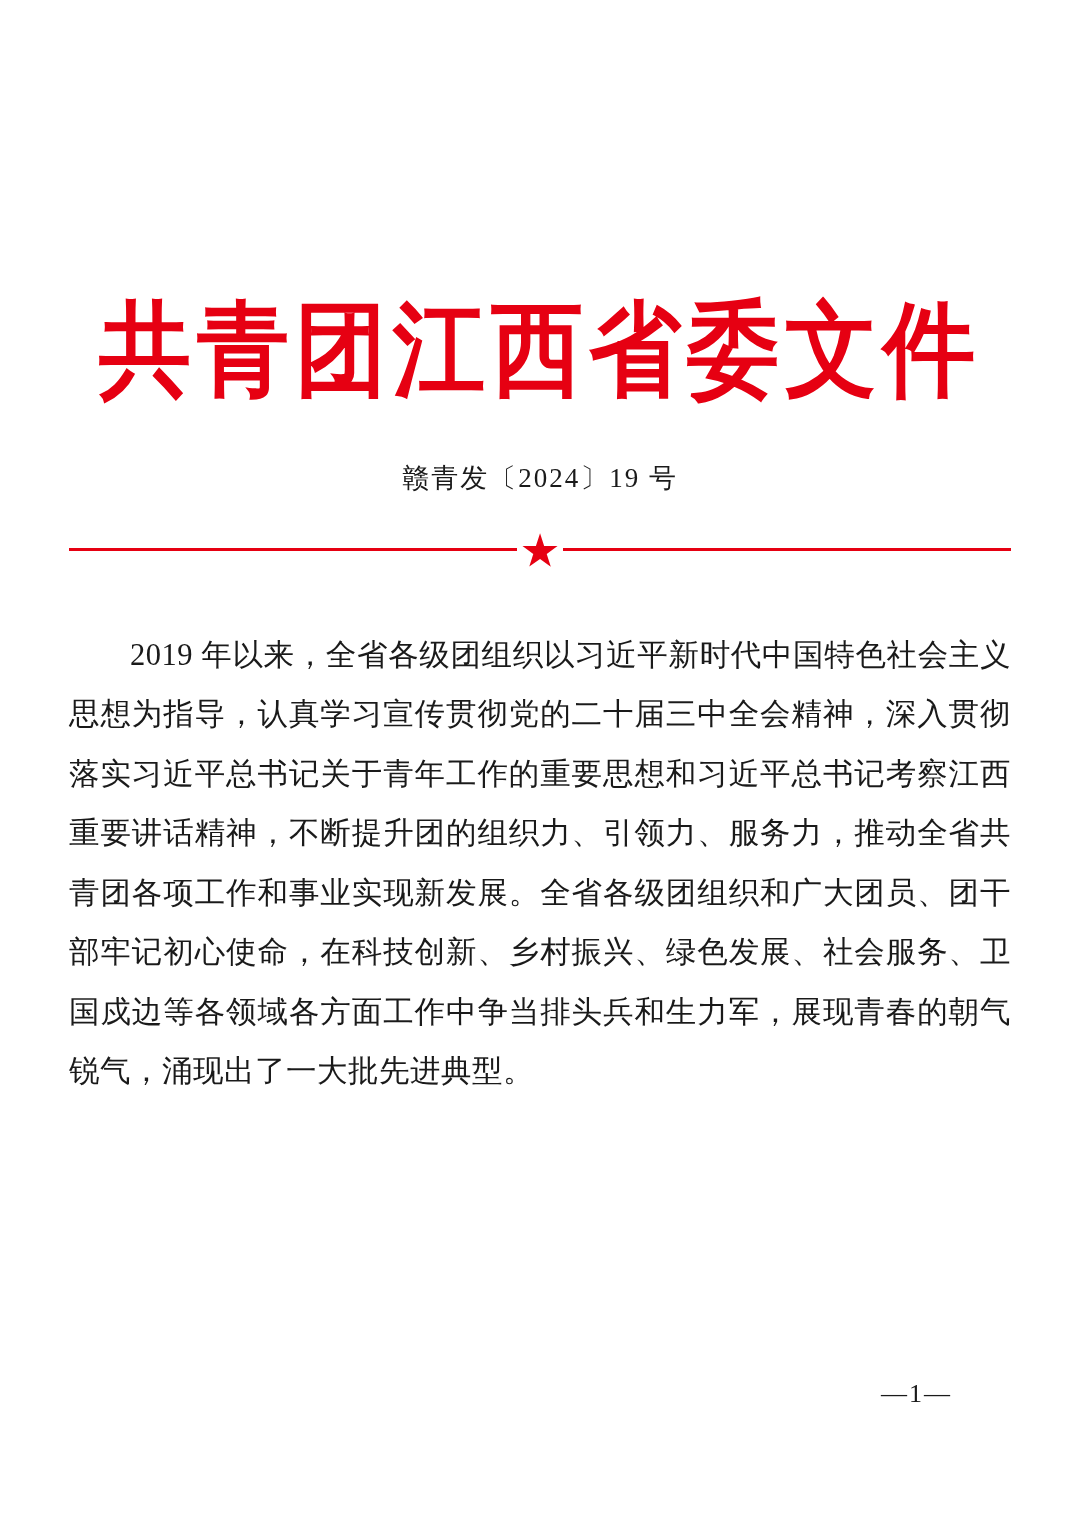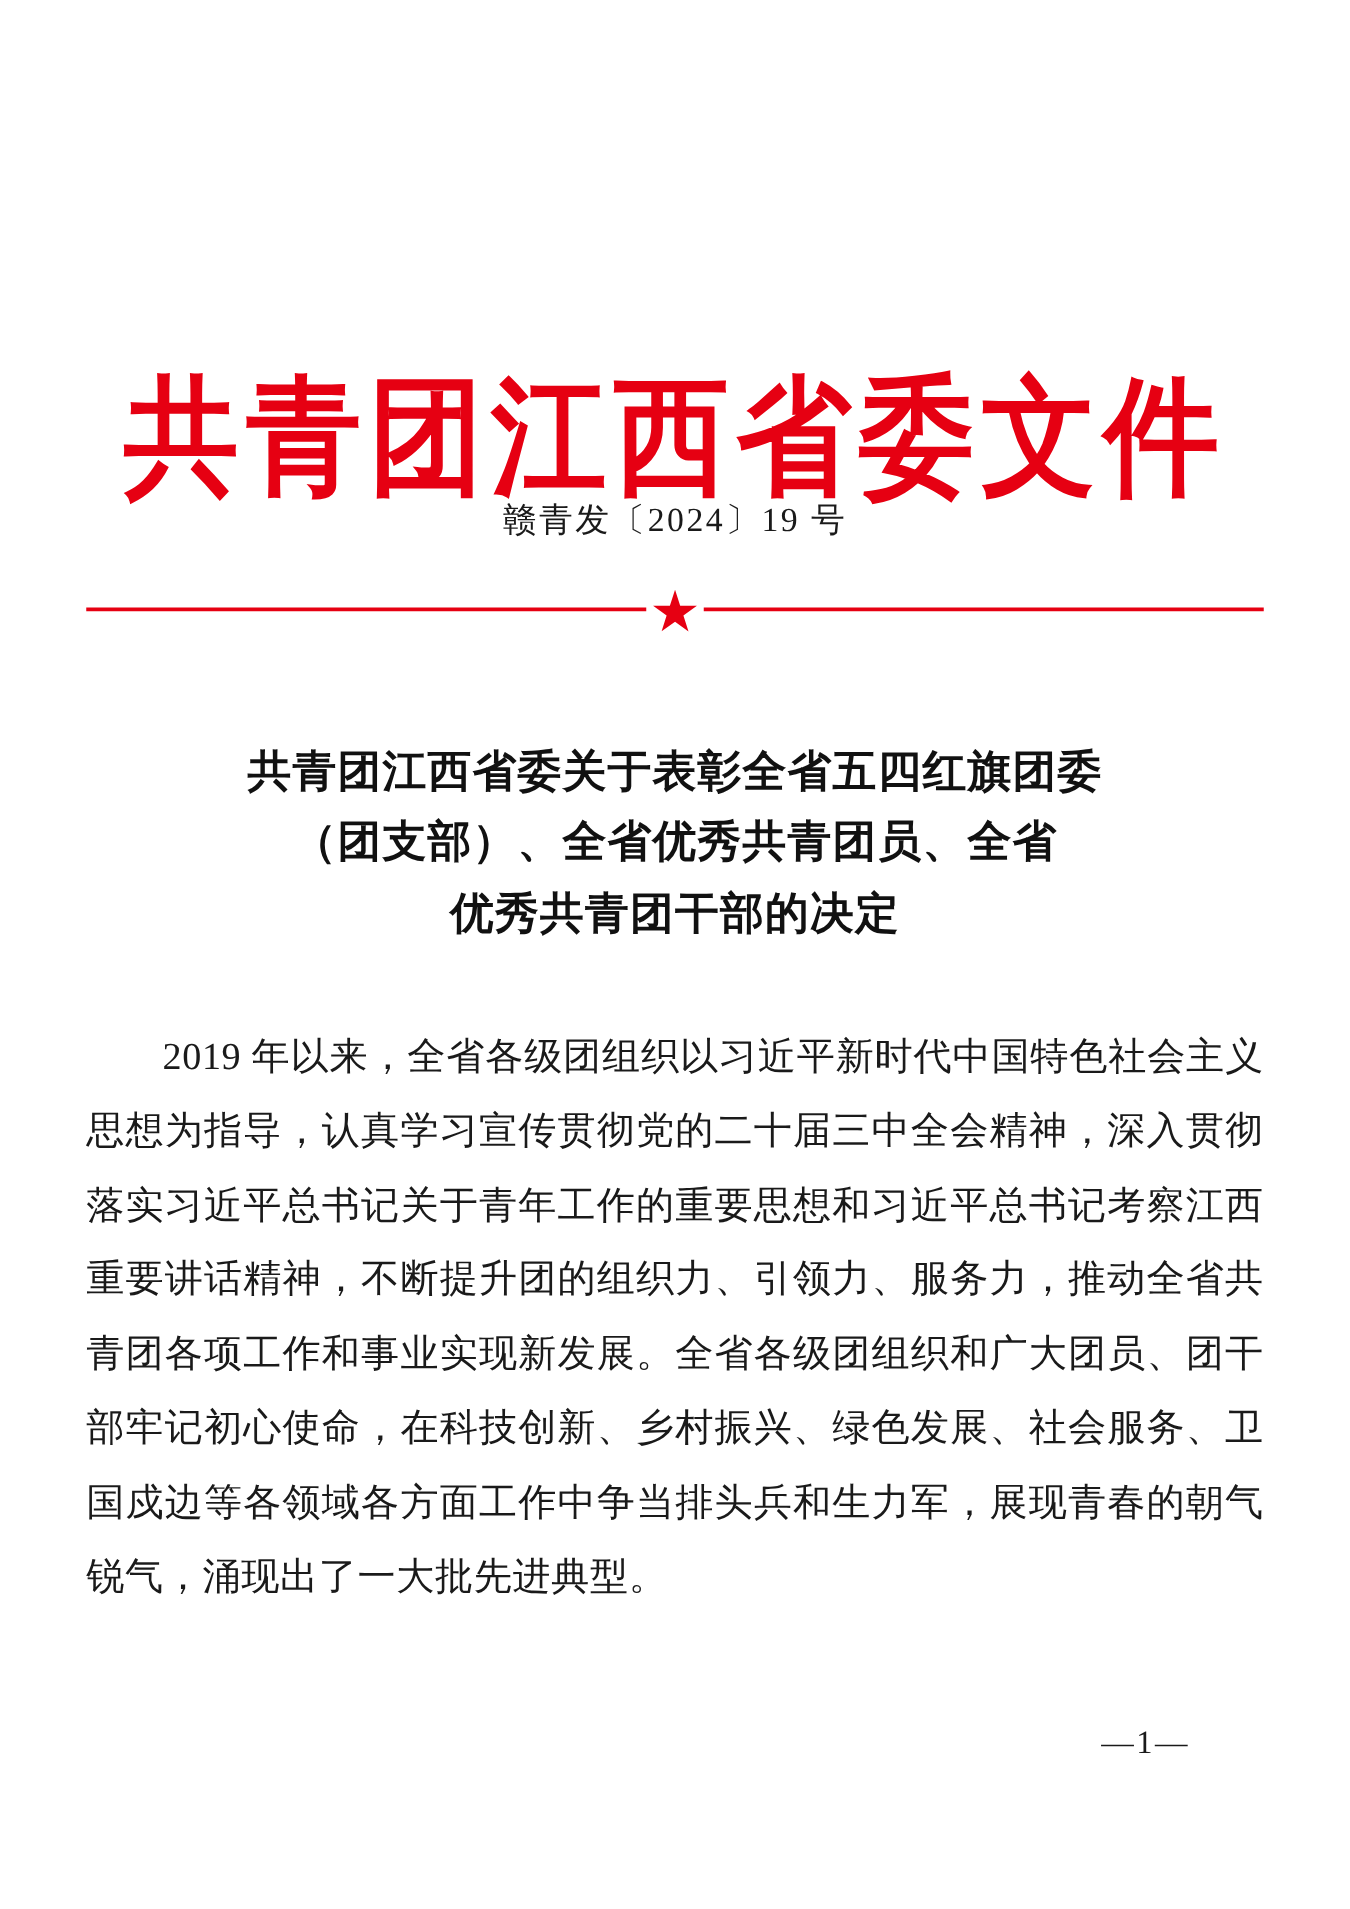--- a/index.html
+++ b/index.html
@@ -34,20 +34,21 @@
     font-weight: bold;
     font-size: 92px;
     letter-spacing: 6px;
     line-height: 1.15;
     white-space: nowrap;
     transform: scaleY(1.12);
     transform-origin: center top;
     margin: 0;
   }
   .doc-number {
+    margin-top: 62px;
     text-align: center;
     font-size: 27px;
     letter-spacing: 2px;
     color: #1a1a1a;
     font-family: "Liberation Serif", "DejaVu Serif", serif;
   }
 
   
   .rule-wrap {
     margin-top: 34px;
@@ -120,25 +121,20 @@
     <div class="masthead-title">共青团江西省委文件</div>
     <div class="doc-number">赣青发〔2024〕19 号</div>
   </div>
 
   <div class="rule-wrap">
     <div class="rule-line"></div>
     <div class="star">★</div>
     <div class="rule-line"></div>
   </div>
 
-  <div class="doc-title">
-    <span class="ln">共青团江西省委关于表彰全省五四红旗团委</span>
-    <span class="ln">（团支部）、全省优秀共青团员、全省</span>
-    <span class="ln">优秀共青团干部的决定</span>
-  </div>
 
   <div class="body-text">
     <p>2019 年以来，全省各级团组织以习近平新时代中国特色社会主义思想为指导，认真学习宣传贯彻党的二十届三中全会精神，深入贯彻落实习近平总书记关于青年工作的重要思想和习近平总书记考察江西重要讲话精神，不断提升团的组织力、引领力、服务力，推动全省共青团各项工作和事业实现新发展。全省各级团组织和广大团员、团干部牢记初心使命，在科技创新、乡村振兴、绿色发展、社会服务、卫国戍边等各领域各方面工作中争当排头兵和生力军，展现青春的朝气锐气，涌现出了一大批先进典型。</p>
   </div>
 
   <div class="page-number">—1—</div>
 
 </div>
 
 </body></html>

